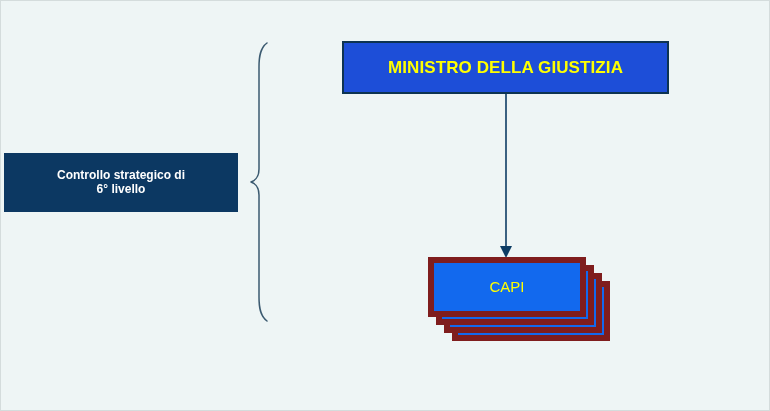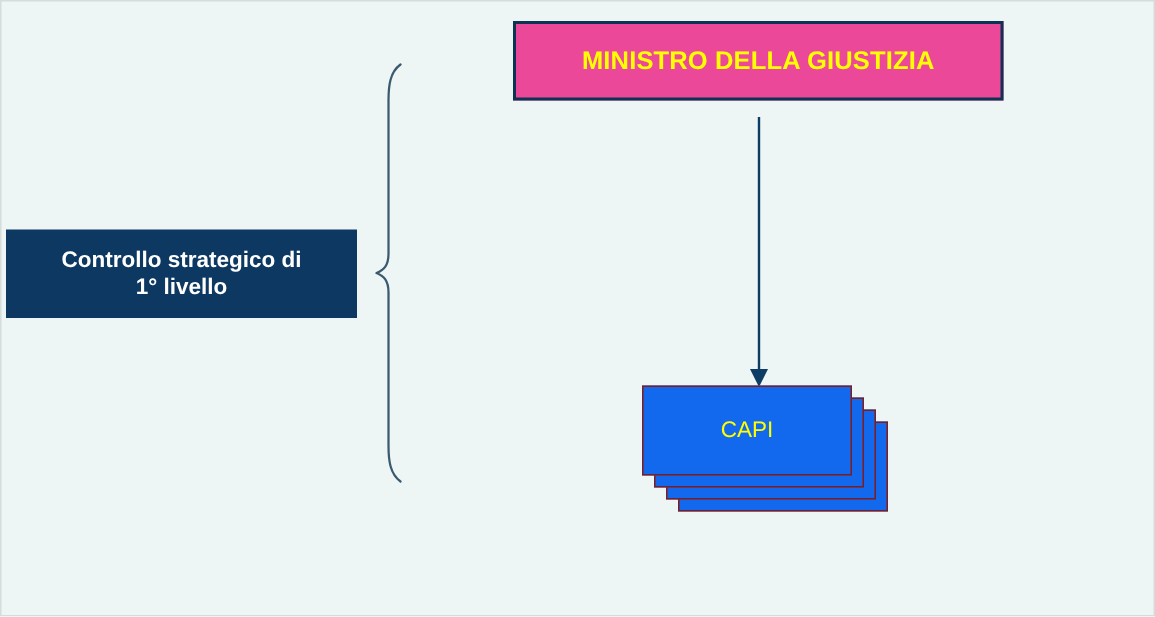--- a/index.html
+++ b/index.html
@@ -25,60 +25,60 @@
     display: flex;
     align-items: center;
     justify-content: center;
     text-align: center;
     line-height: 1.15;
   }
 
   
   #minister-box {
     left: 341px;
-    top: 13px;
+    top: 40px;
     width: 327px;
     height: 53px;
-    background: #ec4899;
+    background: #1d4ed8;
     border: 2px solid #0d3352;
     color: #ffff00;
     font-size: 17px;
     font-weight: bold;
     letter-spacing: 0.1px;
   }
 
   
   #control-label-box {
     left: 3px;
     top: 152px;
     width: 234px;
     height: 59px;
     background: #0c3862;
     color: #ffffff;
-    font-size: 15px;
+    font-size: 12px;
     font-weight: bold;
     padding: 0 6px;
   }
   #control-label-box .txt { display: block; }
 
   
   #dept-stack {
     position: absolute;
     left: 427px;
     top: 256px;
     width: 182px;
     height: 84px;
   }
   .stack-card {
     position: absolute;
     box-sizing: border-box;
-    width: 140px;
+    width: 158px;
     height: 60px;
     background: #1269EE;
-    border: 1px solid #7f1d1d;
+    border: 6px solid #7f1d1d;
   }
   .stack-card.back3 { left: 24px; top: 24px; }
   .stack-card.back2 { left: 16px; top: 16px; }
   .stack-card.back1 { left: 8px;  top: 8px;  }
   .stack-card.front {
     left: 0; top: 0;
     display: flex;
     align-items: center;
     justify-content: center;
     text-align: center;
@@ -119,21 +119,21 @@
     </g>
   </svg>
 
   <div class="node" id="minister-box">
     <span>MINISTRO DELLA GIUSTIZIA</span>
   </div>
 
   <div class="node" id="control-label-box">
     <span>
       <span class="txt">Controllo strategico di</span>
-      <span class="txt">1° livello</span>
+      <span class="txt">6° livello</span>
     </span>
   </div>
 
   <div id="dept-stack">
     <div class="stack-card back3"></div>
     <div class="stack-card back2"></div>
     <div class="stack-card back1"></div>
     <div class="stack-card front">
       <span>
         <span class="txt">CAPI</span>

